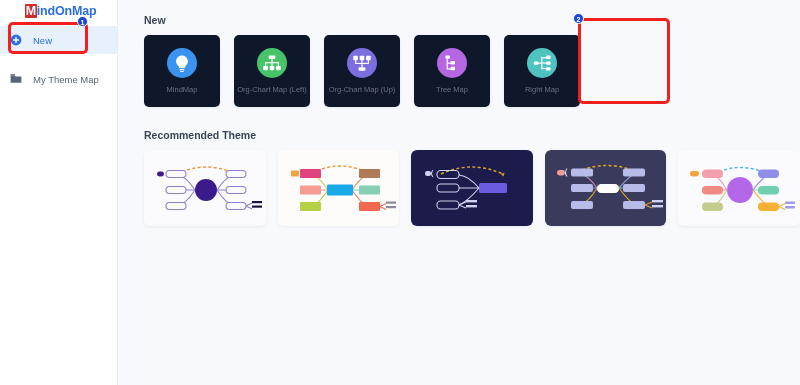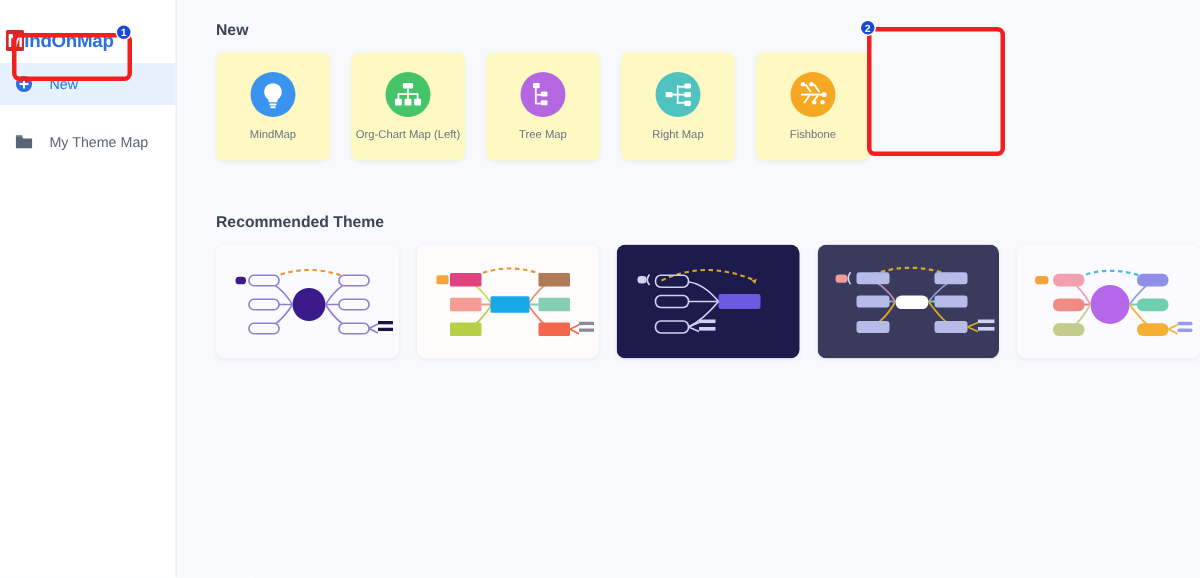--- a/index.html
+++ b/index.html
@@ -13,27 +13,28 @@
 
   
   #sidebar {
     width: 118px; height: 385px;
     background: #ffffff;
     border-right: 1px solid #e9ecf2;
     flex: 0 0 118px;
     position: relative;
   }
   #logo {
-    padding: 20px 0 0 4px;
+    padding: 4px 0 0 4px;
     font-size: 12.5px;
     font-weight: bold;
     letter-spacing: -0.2px;
     color: #2b6fe0;
     white-space: nowrap;
     line-height: 14px;
+    text-align: center;
   }
   #logo .m-box {
     display: inline-block;
     color: #ffffff;
     background: #d02b2b;
     padding: 0 1px;
     margin-right: 0px;
     border-radius: 1px;
   }
   .nav-list { margin-top: 8px; }
@@ -91,21 +92,21 @@
     margin-bottom: 9px;
   }
   #new-grid {
     display: flex;
     flex-wrap: wrap;
     gap: 14px 14px;
     width: 650px;
   }
   .tpl-card {
     width: 76px; height: 72px;
-    background: #fef9c3;
+    background: #0f172a;
     border-radius: 5px;
     box-shadow: 0 1px 3px rgba(40,60,110,0.07);
     display: flex;
     flex-direction: column;
     align-items: center;
     justify-content: center;
     gap: 7px;
     cursor: pointer;
   }
   .tpl-ico {
@@ -126,21 +127,21 @@
     left: 460px; top: 18px;
     width: 92px; height: 86px;
     border: 3px solid #f21f1f;
     border-radius: 5px;
     pointer-events: none;
     z-index: 5;
   }
   #badge-2 { left: 455px; top: 13px; z-index: 6; }
 
   
-  #themes-wrap { margin-top: 35px; }
+  #themes-wrap { margin-top: 22px; }
   #theme-grid {
     display: flex;
     gap: 12px;
     margin-top: 9px;
   }
   .theme-card {
     width: 124px; height: 76px;
     border-radius: 6px;
     box-shadow: 0 1px 3px rgba(40,60,110,0.08);
     overflow: hidden;
@@ -222,20 +223,36 @@
               <rect x="14.4" y="15.3" width="1.2" height="2.6" fill="#fff"></rect>
               <rect x="20.8" y="15.3" width="1.2" height="2.6" fill="#fff"></rect>
               <rect x="6.3" y="17.9" width="4.6" height="4.4" rx="0.7" fill="#fff"></rect>
               <rect x="12.7" y="17.9" width="4.6" height="4.4" rx="0.7" fill="#fff"></rect>
               <rect x="19.1" y="17.9" width="4.6" height="4.4" rx="0.7" fill="#fff"></rect>
             </svg>
         </div>
         <div class="tpl-label">Org-Chart Map (Left)</div>
       </div>
 
+      <div class="tpl-card">
+        <div class="tpl-ico" style="background:#7b6fe0">
+          <svg width="30" height="30" viewBox="0 0 30 30">
+              <rect x="11.6" y="19.2" width="6.8" height="3.6" rx="0.7" fill="#fff"></rect>
+              <rect x="14.4" y="15.8" width="1.2" height="3.4" fill="#fff"></rect>
+              <rect x="8" y="14.8" width="14" height="1.2" fill="#fff"></rect>
+              <rect x="8" y="12.2" width="1.2" height="2.6" fill="#fff"></rect>
+              <rect x="14.4" y="12.2" width="1.2" height="2.6" fill="#fff"></rect>
+              <rect x="20.8" y="12.2" width="1.2" height="2.6" fill="#fff"></rect>
+              <rect x="6.3" y="7.8" width="4.6" height="4.4" rx="0.7" fill="#fff"></rect>
+              <rect x="12.7" y="7.8" width="4.6" height="4.4" rx="0.7" fill="#fff"></rect>
+              <rect x="19.1" y="7.8" width="4.6" height="4.4" rx="0.7" fill="#fff"></rect>
+            </svg>
+        </div>
+        <div class="tpl-label">Org-Chart Map (Up)</div>
+      </div>
 
 
       <div class="tpl-card">
         <div class="tpl-ico" style="background:#b467e0">
           <svg width="30" height="30" viewBox="0 0 30 30">
               <rect x="8.4" y="7.4" width="4.4" height="3.4" rx="0.7" fill="#fff"></rect>
               <rect x="9.6" y="10.8" width="1.2" height="10.8" fill="#fff"></rect>
               <rect x="10.8" y="14.6" width="3" height="1.2" fill="#fff"></rect>
               <rect x="10.8" y="20.4" width="3" height="1.2" fill="#fff"></rect>
               <rect x="13.6" y="13" width="4.4" height="3.4" rx="0.7" fill="#fff"></rect>
@@ -255,37 +272,20 @@
               <rect x="15.4" y="14.5" width="4" height="1.2" fill="#fff"></rect>
               <rect x="15.4" y="19.9" width="4" height="1.2" fill="#fff"></rect>
               <rect x="19.2" y="7.6" width="4.4" height="3.4" rx="0.7" fill="#fff"></rect>
               <rect x="19.2" y="13.4" width="4.4" height="3.4" rx="0.7" fill="#fff"></rect>
               <rect x="19.2" y="19.2" width="4.4" height="3.4" rx="0.7" fill="#fff"></rect>
             </svg>
         </div>
         <div class="tpl-label">Right Map</div>
       </div>
 
-      <div class="tpl-card">
-        <div class="tpl-ico" style="background:#f7a823">
-          <svg width="30" height="30" viewBox="0 0 30 30">
-              <rect x="7" y="14.4" width="16" height="1.3" fill="#fff"></rect>
-              <rect x="9.5" y="8.6" width="1.2" height="6.2" transform="rotate(-35 9.5 8.6)" fill="#fff"></rect>
-              <rect x="15.2" y="8.6" width="1.2" height="6.2" transform="rotate(-35 15.2 8.6)" fill="#fff"></rect>
-              <rect x="12.1" y="15.4" width="1.2" height="6" transform="rotate(35 12.1 15.4)" fill="#fff"></rect>
-              <rect x="17.6" y="15.4" width="1.2" height="6" transform="rotate(35 17.6 15.4)" fill="#fff"></rect>
-              <circle cx="8.3" cy="8.2" r="1.5" fill="#fff"></circle>
-              <circle cx="14" cy="8.2" r="1.5" fill="#fff"></circle>
-              <circle cx="15.8" cy="20.2" r="1.5" fill="#fff"></circle>
-              <circle cx="21.3" cy="20.2" r="1.5" fill="#fff"></circle>
-              <circle cx="22.4" cy="15" r="1.7" fill="#fff"></circle>
-            </svg>
-        </div>
-        <div class="tpl-label">Fishbone</div>
-      </div>
 
 
     </div>
 
     <div id="hl-tree"></div>
     <div class="badge" id="badge-2">2</div>
 
     <div id="themes-wrap">
       <div class="section-title">Recommended Theme</div>
 

